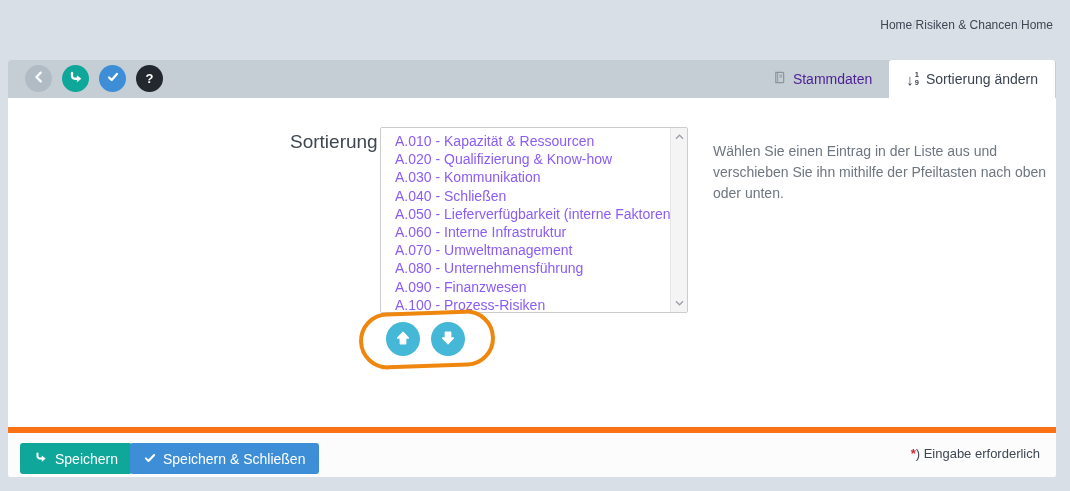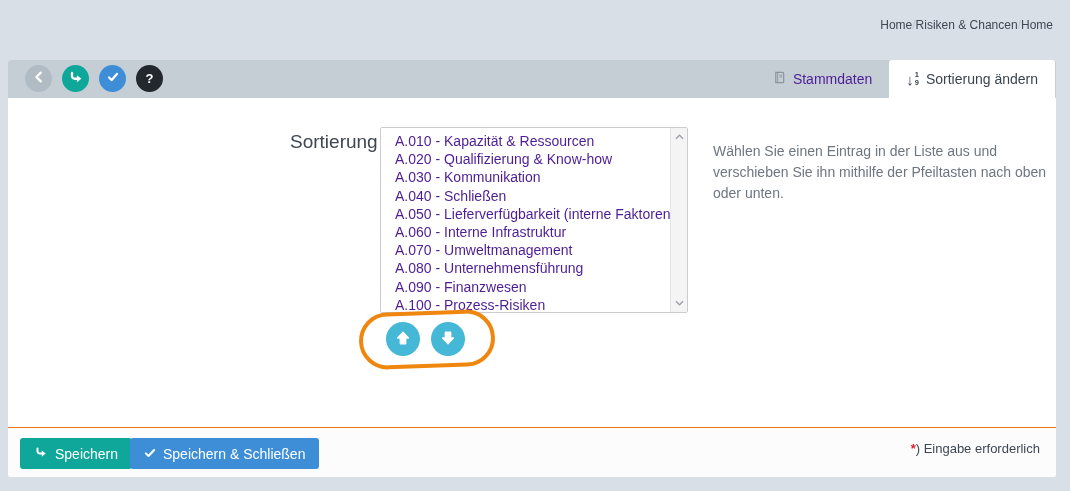--- a/index.html
+++ b/index.html
@@ -34,33 +34,33 @@
   .tab.active{background:#fff;color:#3a4450;border-radius:3px 3px 0 0;}
   .book-icon{flex:0 0 auto;}
   .sort-icon{display:inline-flex;align-items:center;gap:1px;}
   .sort-arrow{font-size:15px;font-weight:bold;line-height:1;color:#3a4450;}
   .sort-nums{display:flex;flex-direction:column;font-size:7.5px;font-weight:bold;line-height:1.05;color:#3a4450;}
 
   
   .field-label{position:absolute;left:282px;top:71px;font-size:19px;color:#3d4651;}
   .listbox{position:absolute;left:372px;top:67px;width:308px;height:186px;border:1px solid #ccc;border-radius:2px;background:#fff;overflow:hidden;}
   .list-items{position:absolute;left:0;top:4px;right:18px;}
-  .list-item{font-size:14px;color:#4c1d95;line-height:18.2px;padding-left:14px;white-space:nowrap;cursor:pointer;}
+  .list-item{font-size:14px;color:#8b5cf6;line-height:18.2px;padding-left:14px;white-space:nowrap;cursor:pointer;}
   .lb-scroll{position:absolute;right:0;top:0;bottom:0;width:17px;background:#f4f4f4;border-left:1px solid #e7e7e7;}
   .lb-btn{position:absolute;left:0;width:100%;height:16px;display:flex;align-items:center;justify-content:center;cursor:pointer;}
   .lb-btn.up{top:1px;} .lb-btn.down{bottom:1px;}
 
   .help-text{position:absolute;left:705px;top:81px;width:335px;font-size:14px;line-height:21px;color:#6e7680;}
 
   .move-btn{position:absolute;top:262px;width:34px;height:34px;border-radius:50%;background:var(--c-cyan);border:none;display:flex;align-items:center;justify-content:center;cursor:pointer;}
   .move-up{left:378px;} .move-down{left:423px;}
   .highlight-ring{position:absolute;left:351px;top:251px;width:136px;height:57px;border:4px solid var(--c-orange);border-radius:30px;transform:rotate(-2deg);pointer-events:none;}
 
   
-  .footer{position:absolute;left:0;bottom:0;width:100%;height:50px;background:#fcfcfc;border-top:1px solid #f97316;border-radius:0 0 3px 3px;}
+  .footer{position:absolute;left:0;bottom:0;width:100%;height:50px;background:#fcfcfc;border-top:6px solid #f97316;border-radius:0 0 3px 3px;}
   .btn{position:absolute;top:10px;height:31px;display:flex;align-items:center;gap:7px;padding:0 14px;border:none;border-radius:3px;color:#fff;font-size:14px;font-family:"Liberation Sans",sans-serif;cursor:pointer;}
   .btn-save{left:12px;background:var(--c-teal);}
   .btn-save-close{left:122px;background:var(--c-blue);}
   .required-note{position:absolute;right:16px;top:13px;font-size:13px;color:#3e4752;}
   .required-note .star{color:#d9232e;font-weight:bold;}
 </style>
 </head>
 <body>
 
 <div class="page">

